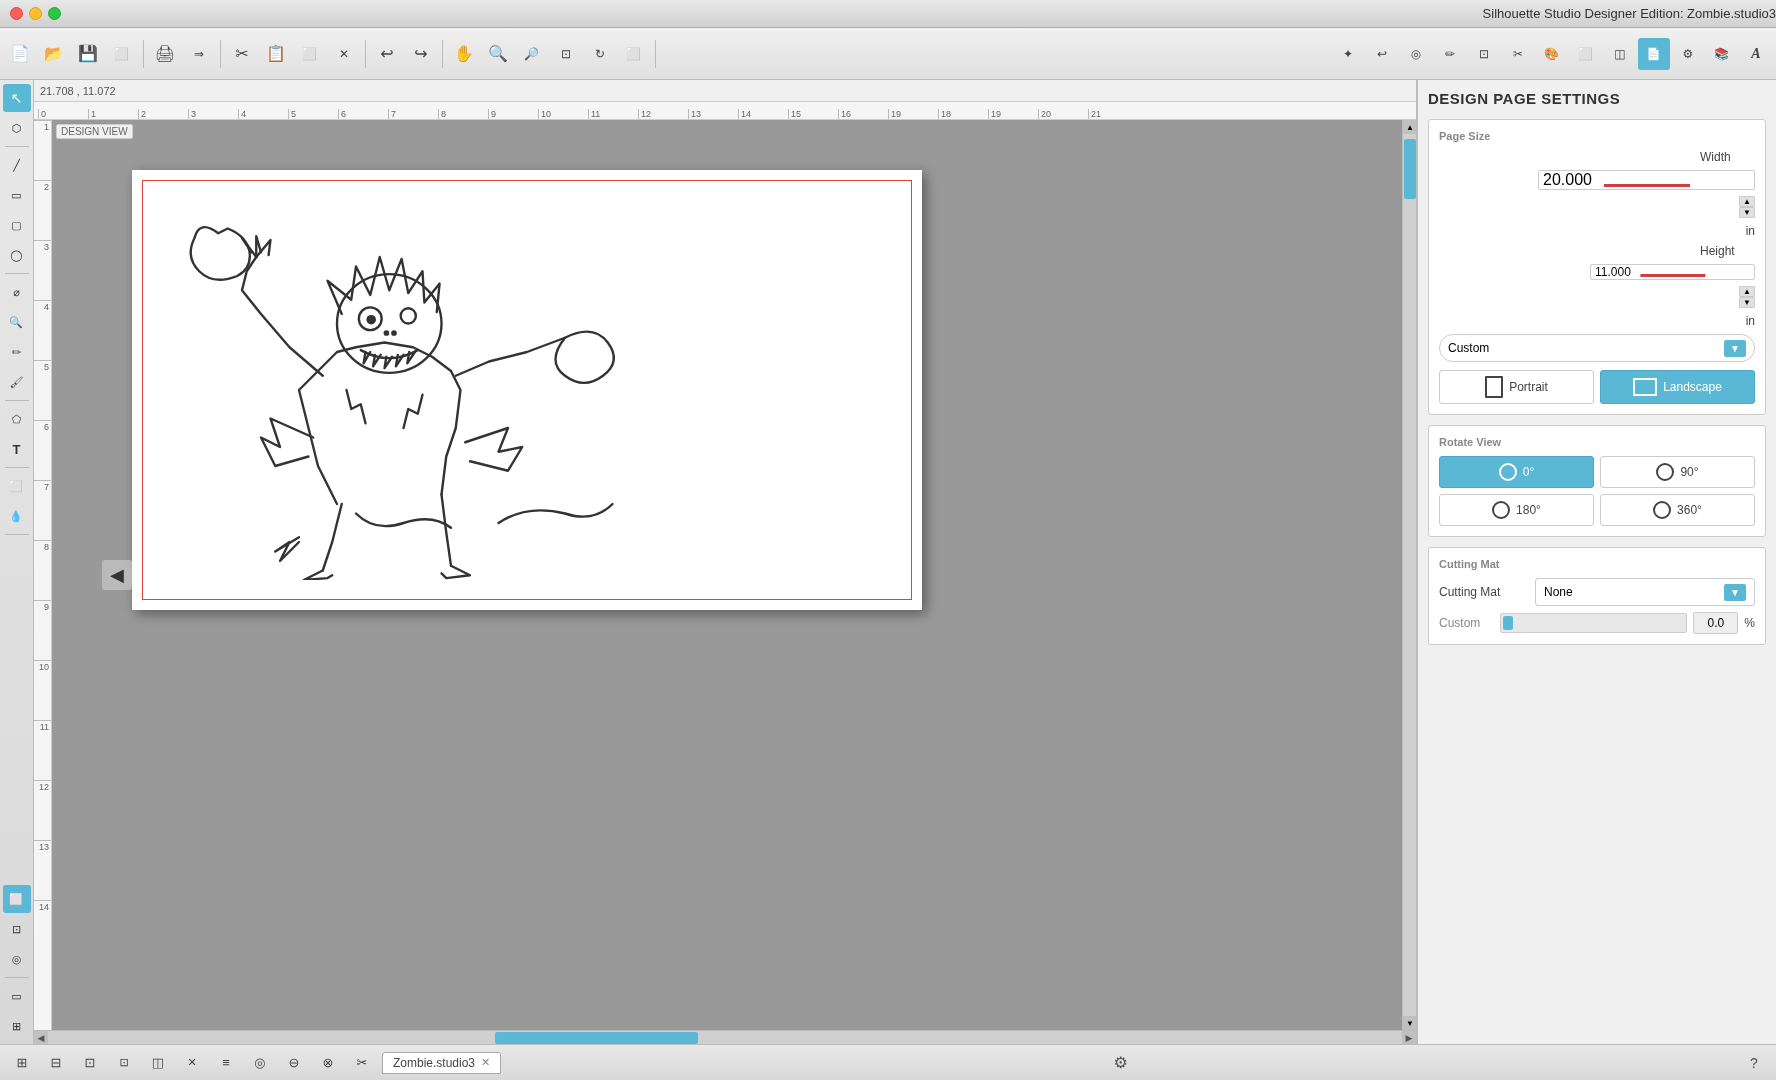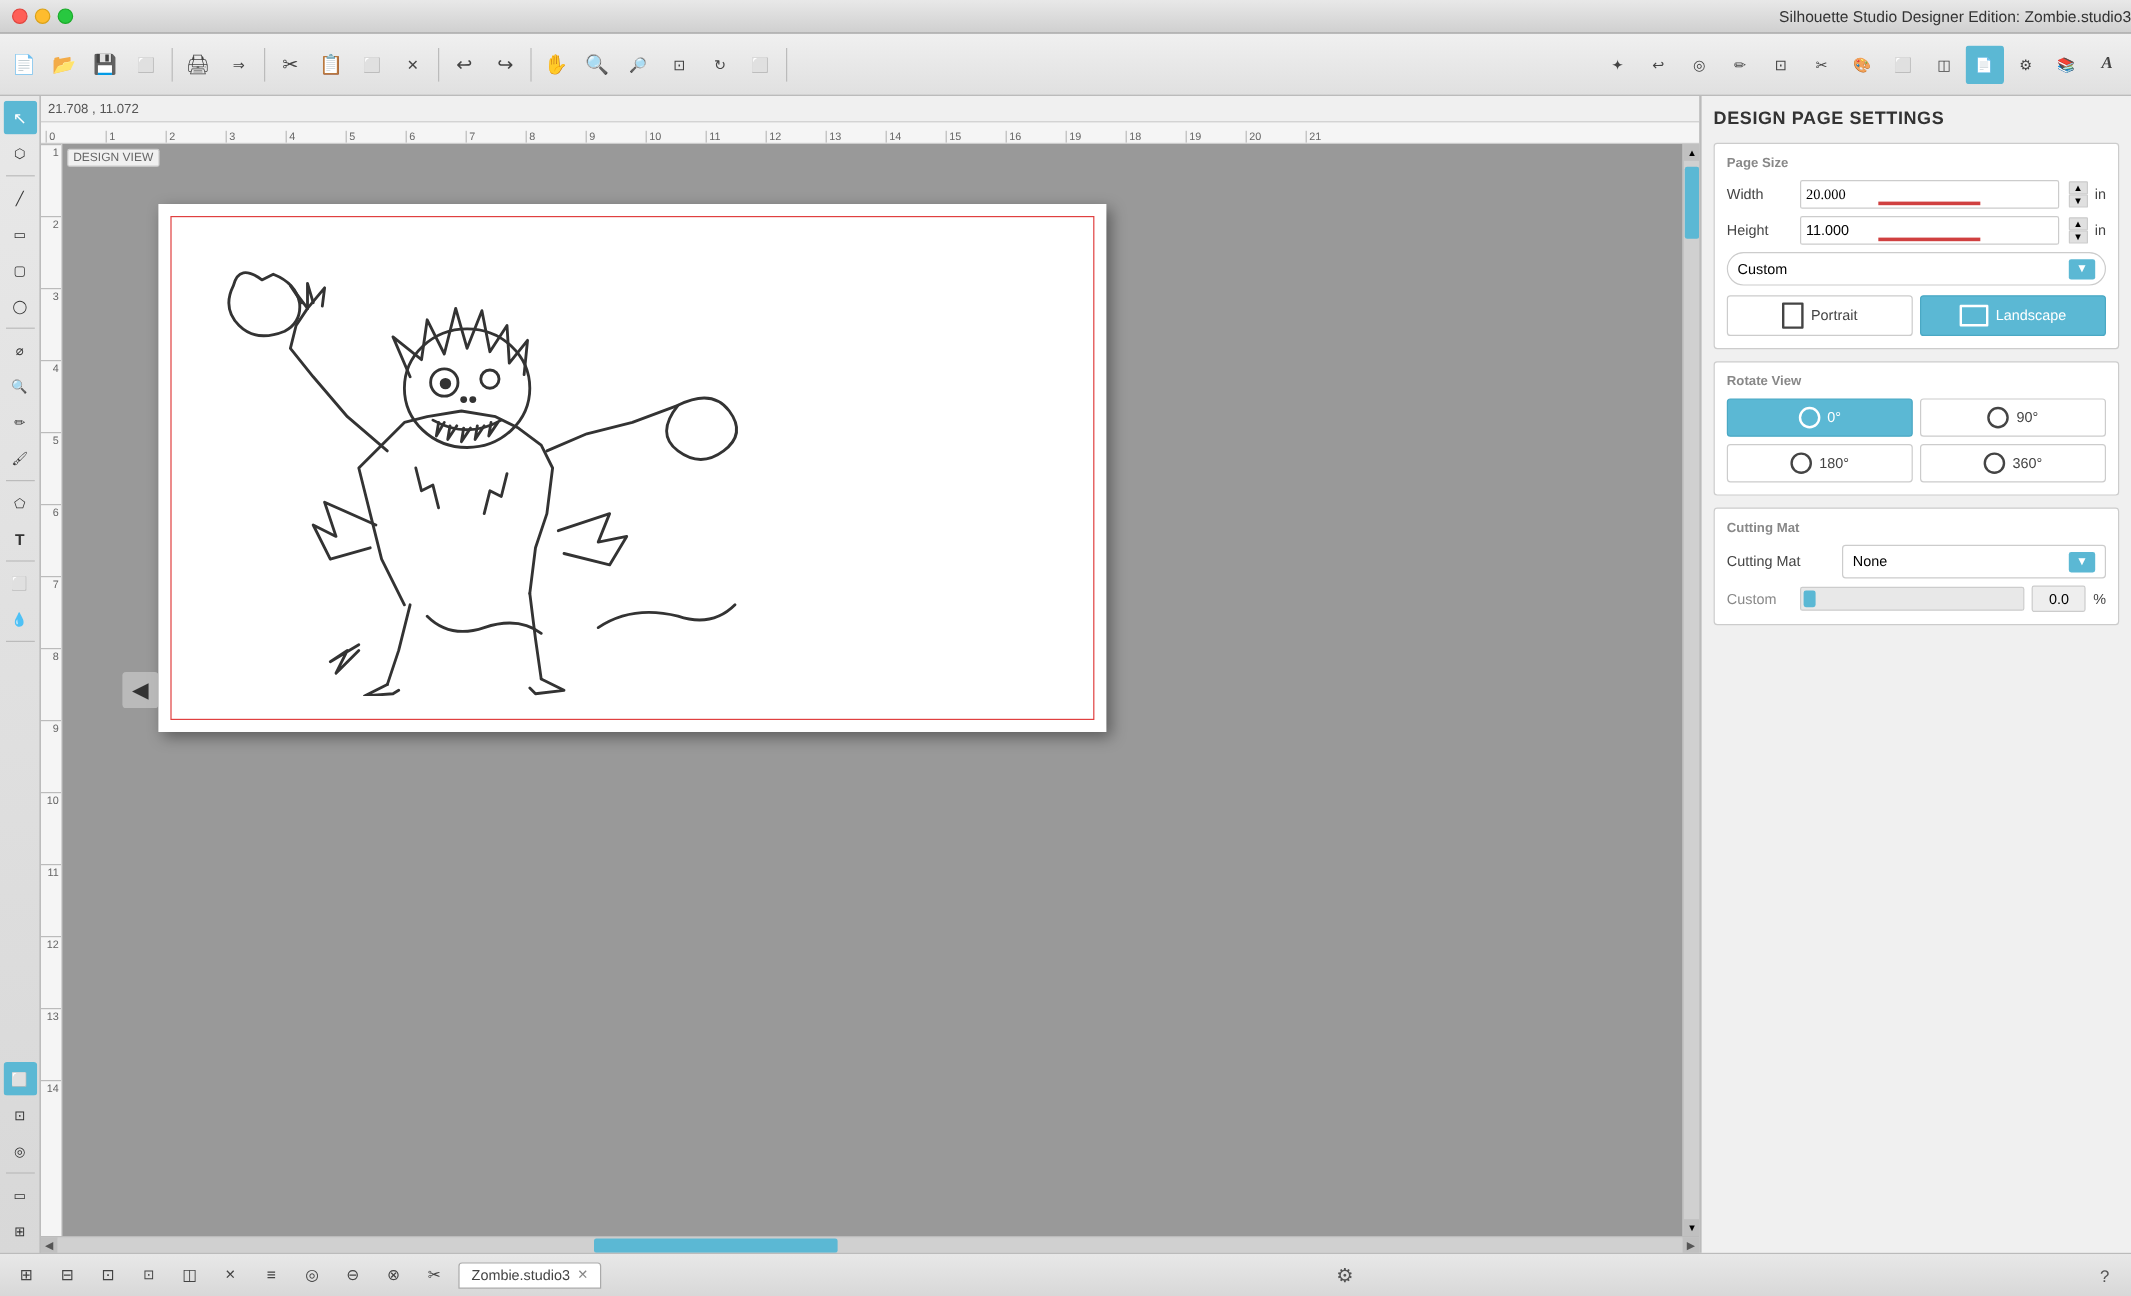--- a/index.html
+++ b/index.html
@@ -220,23 +220,24 @@
     }
     .section-label {
       font-size: 11px;
       color: #888;
       text-transform: none;
       margin-bottom: 8px;
       font-weight: 600;
     }
     .field-row {
       display: flex;
-      align-items: center;
+      align-items: flex-end;
       margin-bottom: 6px;
       gap: 6px;
+      flex-direction: column;
     }
     .field-label {
       width: 55px;
       font-size: 12px;
       color: #444;
     }
     .field-input {
       flex: 1;
       height: 24px;
       border: 1px solid #ccc;
@@ -719,21 +720,21 @@
 
   <div class="right-panel">
     <div class="panel-title">DESIGN PAGE SETTINGS</div>
 
     <div class="panel-section">
       <div class="section-label">Page Size</div>
 
       <div class="field-row">
         <span class="field-label">Width</span>
         <div class="field-input">
-          <input type="text" value="20.000" style="border: none; outline: none; width: 100%; font-size: 12px; background: transparent; font-family: Liberation Serif, serif;">
+          <input type="text" value="20.000" style="border: none; outline: none; width: 100%; font-size: 16px; background: transparent;">
           <div class="field-input-red"></div>
         </div>
         <div class="spinner">
           <div class="spin-btn">▲</div>
           <div class="spin-btn">▼</div>
         </div>
         <span class="unit-label">in</span>
       </div>
 
       <div class="field-row">

